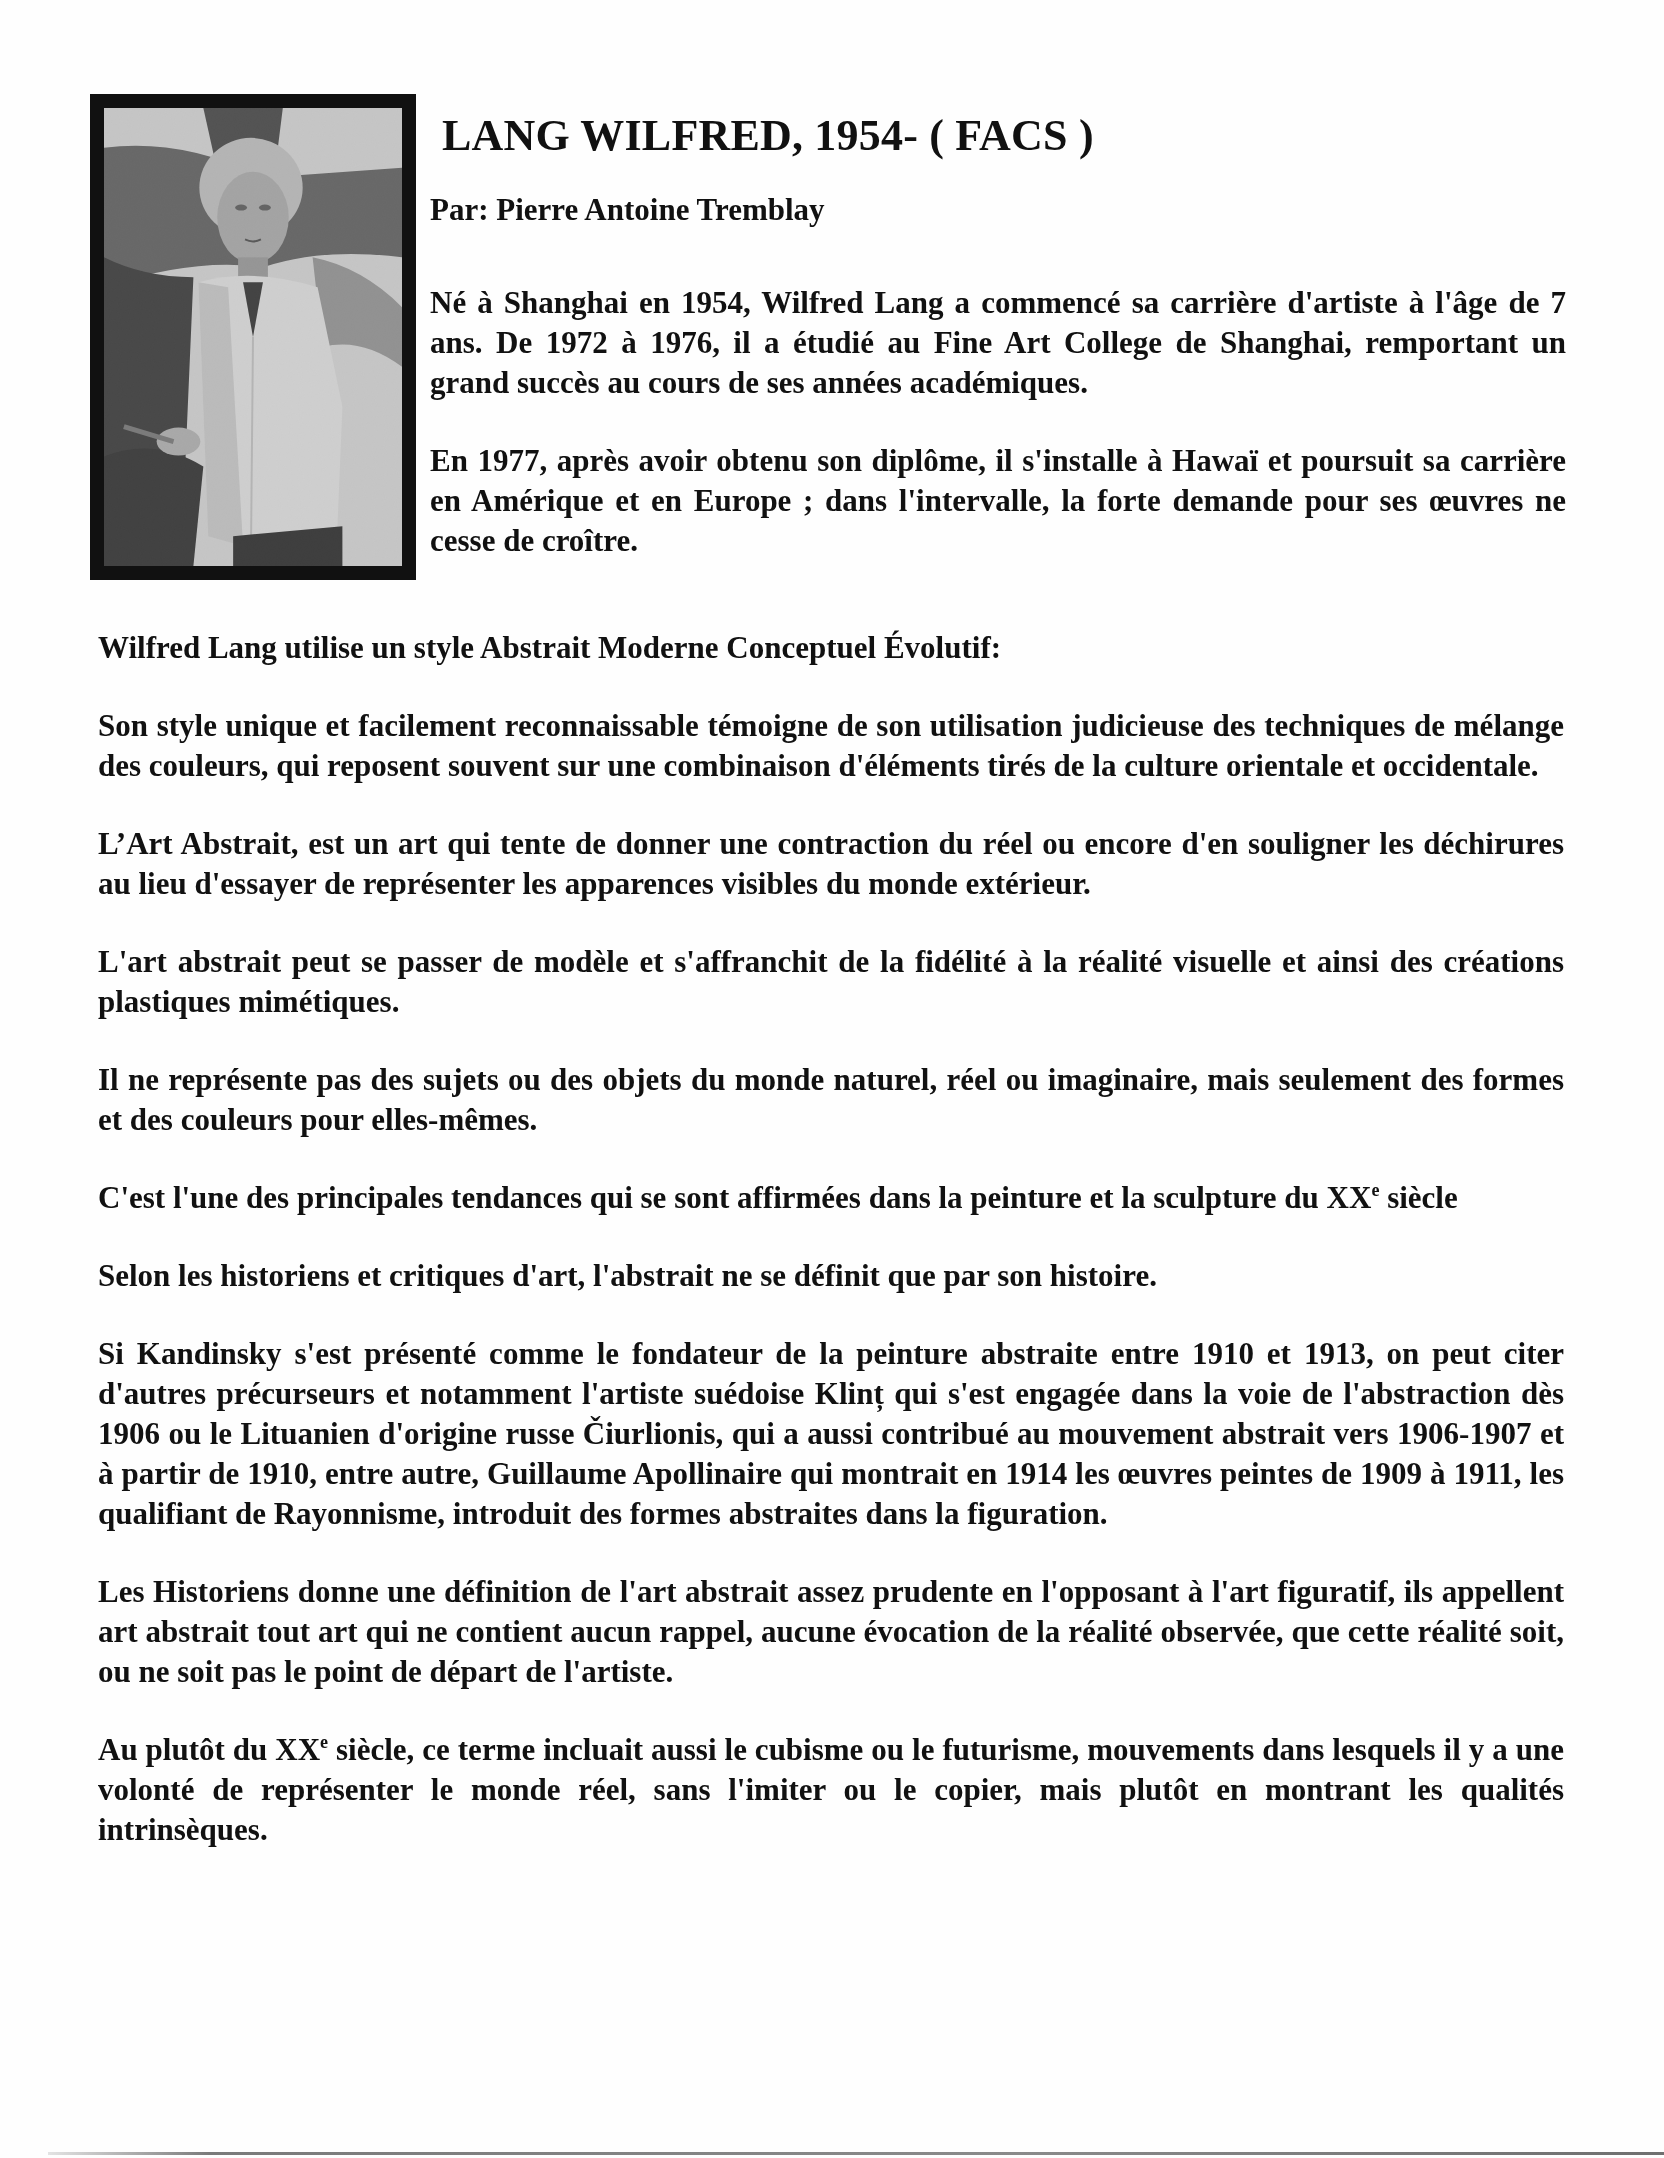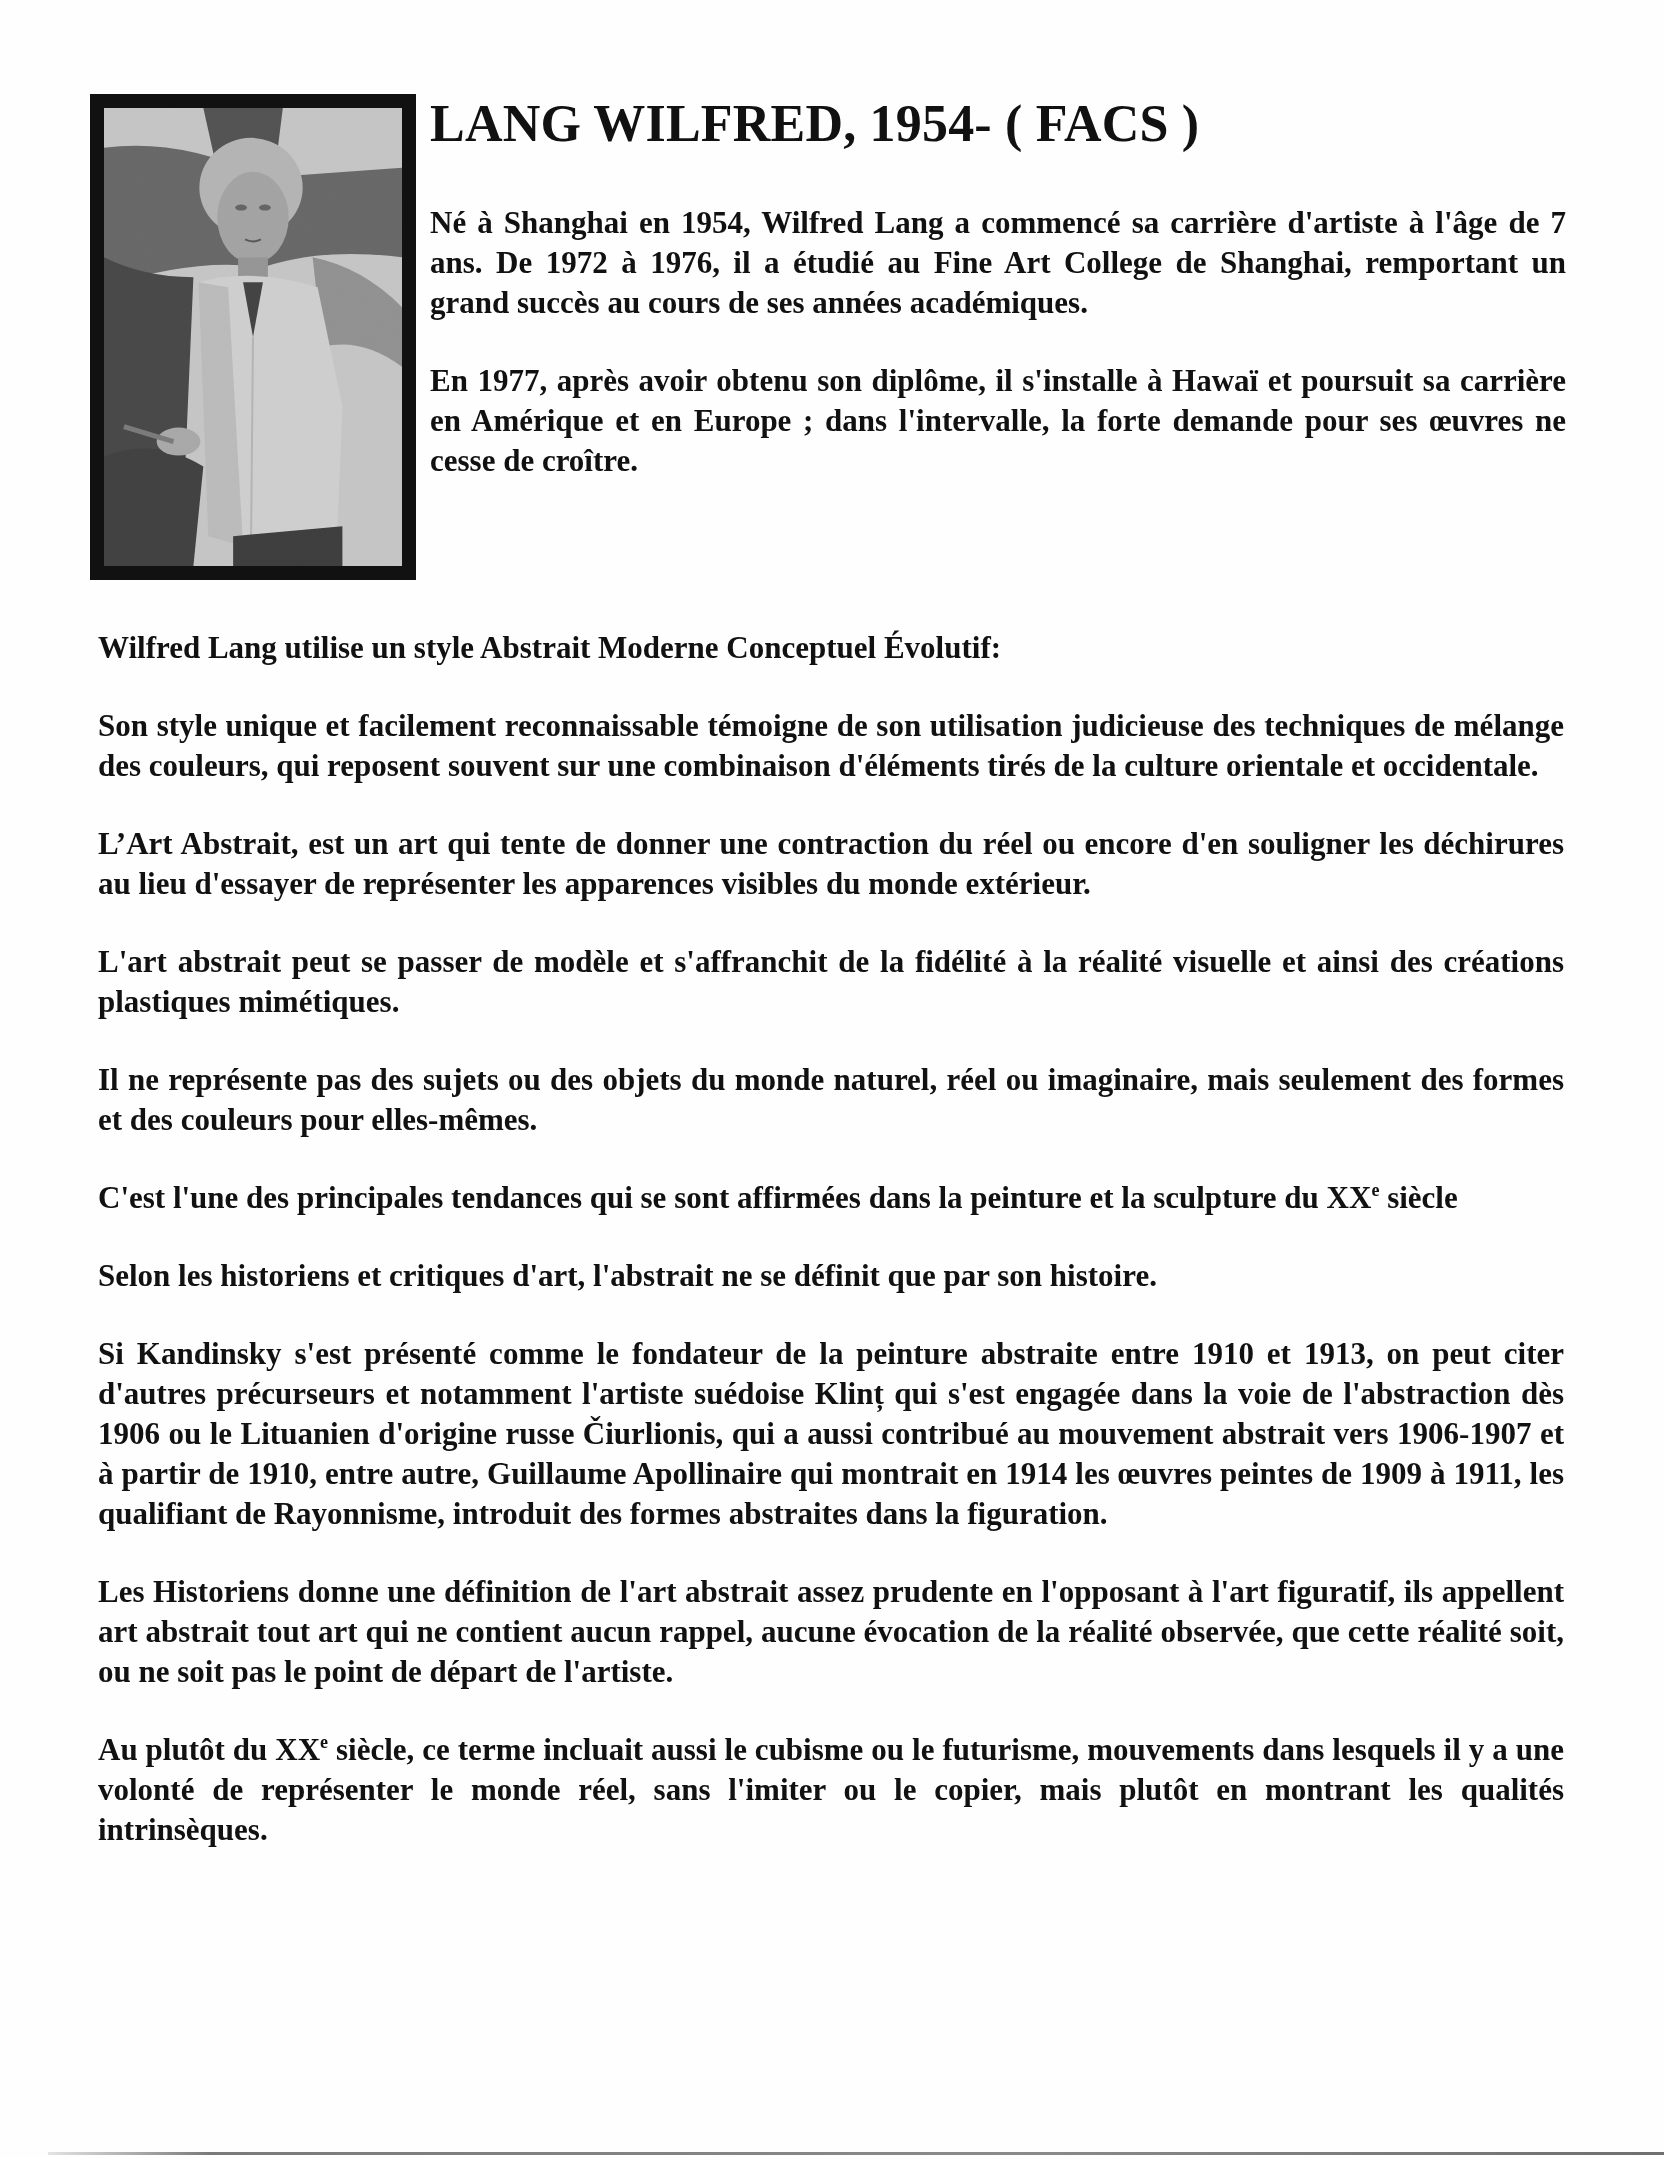--- a/index.html
+++ b/index.html
@@ -41,23 +41,23 @@
     }
     .photo svg { width: 100%; height: 100%; display: block; }
 
     .header-block {
       position: absolute;
       left: 430px;
       top: 98px;
       width: 1136px;
     }
     .title {
-      font-size: 52px;
+      font-size: 44px;
       font-weight: bold;
-      margin: 0;
+      margin: 12px;
       line-height: 52px;
       letter-spacing: 0.2px;
     }
     .byline {
       font-size: 31px;
       font-weight: bold;
       margin: 28px 0 0 0;
       line-height: 40px;
     }
     .para {
@@ -133,20 +133,21 @@
         <path d="M20 320 L70 335" stroke="#777" stroke-width="5"></path>
 
         <path d="M130 430 L240 420 L240 460 L130 460 Z" fill="#1a1a1a"></path>
         <rect x="0" y="0" width="300" height="460" fill="#888" filter="url(#grain)" opacity="0.35"></rect>
       </svg>
     </div>
   </div>
 
   <div class="header-block">
     <h1 class="title">LANG WILFRED, 1954- ( FACS )</h1>
+    <p class="byline">Par: Pierre Antoine Tremblay</p>
     <p class="para intro-1">Né à Shanghai en 1954, Wilfred Lang a commencé sa carrière d'artiste à l'âge de 7 ans. De 1972 à 1976, il a étudié au Fine Art College de Shanghai, remportant un grand succès au cours de ses années académiques.</p>
     <p class="para intro-2">En 1977, après avoir obtenu son diplôme, il s'installe à Hawaï et poursuit sa carrière en Amérique et en Europe ; dans l'intervalle, la forte demande pour ses œuvres ne cesse de croître.</p>
   </div>
 
   <div class="body-block">
     <p class="para">Wilfred Lang utilise un style Abstrait Moderne Conceptuel Évolutif:</p>
     <p class="para">Son style unique et facilement reconnaissable témoigne de son utilisation judicieuse des techniques de mélange des couleurs, qui reposent souvent sur une combinaison d'éléments tirés de la culture orientale et occidentale.</p>
     <p class="para">L’Art Abstrait, est un art qui tente de donner une contraction du réel ou encore d'en souligner les déchirures au lieu d'essayer de représenter les apparences visibles du monde extérieur.</p>
     <p class="para">L'art abstrait peut se passer de modèle et s'affranchit de la fidélité à la réalité visuelle et ainsi des créations plastiques mimétiques.</p>
     <p class="para">Il ne représente pas des sujets ou des objets du monde naturel, réel ou imaginaire, mais seulement des formes et des couleurs pour elles-mêmes.</p>

